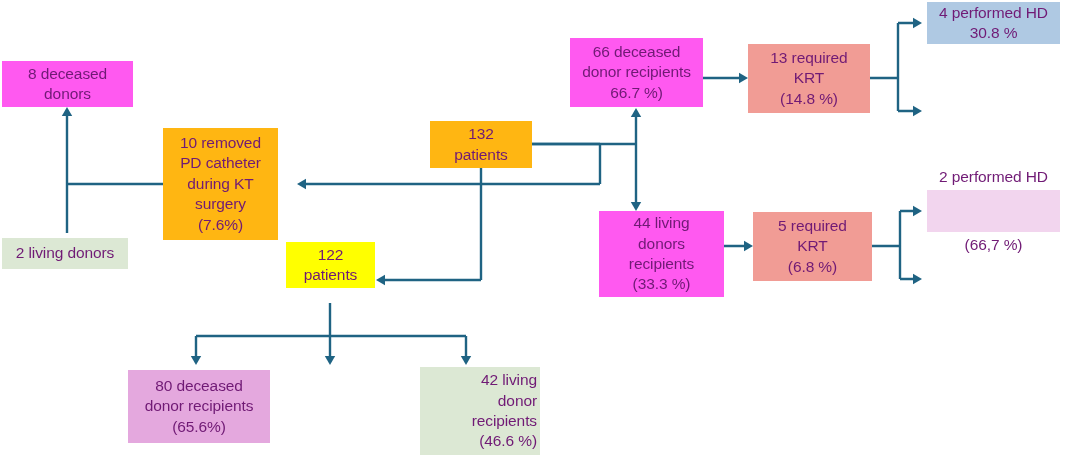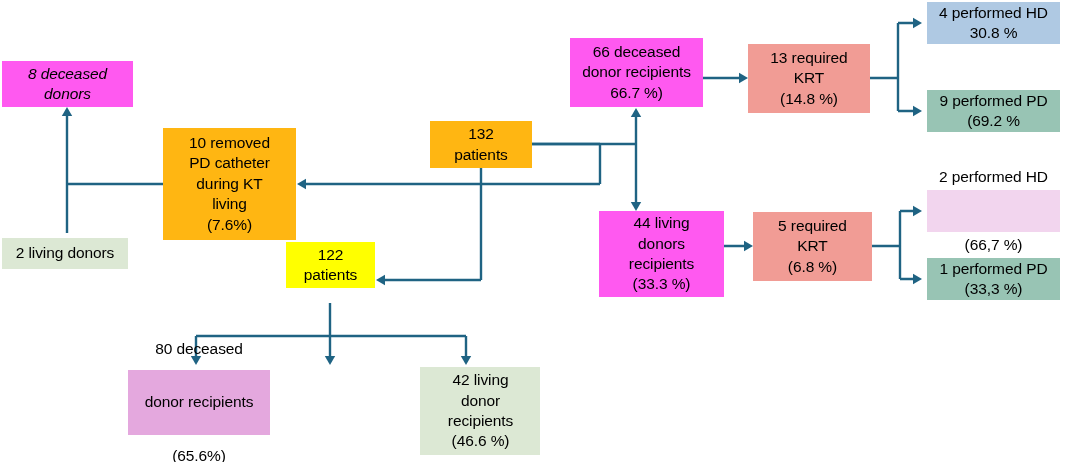--- a/index.html
+++ b/index.html
@@ -25,28 +25,28 @@
     height: 462px;
   }
   .node {
     position: absolute;
     box-sizing: border-box;
     display: flex;
     flex-direction: column;
     align-items: center;
     justify-content: center;
     text-align: center;
-    color: #000000;
+    color: #701a75;
     font-size: 15.5px;
     line-height: 1.32;
     letter-spacing: -0.1px;
     padding: 2px 3px;
   }
   .node.align-left {
-    align-items: center;
+    align-items: flex-end;
     text-align: left;
     padding-left: 4px;
   }
   .node .line {
     white-space: nowrap;
   }
 </style>
 </head>
 <body>
 
@@ -71,32 +71,32 @@
       <path d="M 703 246 L 748 246" stroke="#1F6383" stroke-width="2.4" fill="none" stroke-linecap="butt"></path>
       <polygon points="753,246 744,240.8 744,251.2" fill="#1F6383"></polygon>
       <path d="M 872 246 L 900 246 M 900 246 L 900 211 M 900 246 L 900 279 M 900 211 L 917 211 M 900 279 L 917 279" stroke="#1F6383" stroke-width="2.4" fill="none" stroke-linecap="butt"></path>
       <polygon points="922,211 913,205.8 913,216.2" fill="#1F6383"></polygon>
       <polygon points="922,279 913,273.8 913,284.2" fill="#1F6383"></polygon>
       <path d="M 330 303 L 330 336 M 196 336 L 466 336 M 196 336 L 196 360 M 330 336 L 330 360 M 466 336 L 466 360" stroke="#1F6383" stroke-width="2.4" fill="none" stroke-linecap="butt"></path>
       <polygon points="196,365 190.8,356 201.2,356" fill="#1F6383"></polygon>
       <polygon points="330,365 324.8,356 335.2,356" fill="#1F6383"></polygon>
       <polygon points="466,365 460.8,356 471.2,356" fill="#1F6383"></polygon>
     </svg>
-<div class="node" style="left: 2px; top: 61px; width: 131px; height: 46px; background: rgb(255, 89, 240); font-style: italic;">
+<div class="node" style="left: 2px; top: 61px; width: 131px; height: 46px; background: rgb(255, 89, 240);">
       <div class="line">8 deceased</div>
       <div class="line">donors</div>
     </div>
     <div class="node" style="left: 2px; top: 238px; width: 126px; height: 31px; background: rgb(220, 232, 212);">
       <div class="line">2 living donors</div>
     </div>
-    <div class="node" style="left: 163px; top: 128px; width: 133px; height: 112px; background: rgb(255, 182, 18);">
+    <div class="node" style="left: 163px; top: 128px; width: 115px; height: 112px; background: rgb(255, 182, 18);">
       <div class="line">10 removed</div>
       <div class="line">PD catheter</div>
       <div class="line">during KT</div>
-      <div class="line">living</div>
+      <div class="line">surgery</div>
       <div class="line">(7.6%)</div>
     </div>
     <div class="node" style="left: 430px; top: 121px; width: 102px; height: 47px; background: rgb(255, 182, 18);">
       <div class="line">132</div>
       <div class="line">patients</div>
     </div>
     <div class="node" style="left: 286px; top: 242px; width: 89px; height: 46px; background: rgb(255, 255, 0);">
       <div class="line">122</div>
       <div class="line">patients</div>
     </div>
@@ -107,44 +107,36 @@
     </div>
     <div class="node" style="left: 748px; top: 44px; width: 122px; height: 69px; background: rgb(241, 156, 149);">
       <div class="line">13 required</div>
       <div class="line">KRT</div>
       <div class="line">(14.8 %)</div>
     </div>
     <div class="node" style="left: 927px; top: 2px; width: 133px; height: 42px; background: rgb(175, 201, 227);">
       <div class="line">4 performed HD</div>
       <div class="line">30.8 %</div>
     </div>
-    <div class="node" style="left: 927px; top: 90px; width: 133px; height: 42px; background: rgb(152, 196, 180);">
-      <div class="line">9 performed PD</div>
-      <div class="line">(69.2 %</div>
-    </div>
     <div class="node" style="left: 599px; top: 211px; width: 125px; height: 86px; background: rgb(255, 89, 240);">
       <div class="line">44 living</div>
       <div class="line">donors</div>
       <div class="line">recipients</div>
       <div class="line">(33.3 %)</div>
     </div>
     <div class="node" style="left: 753px; top: 212px; width: 119px; height: 69px; background: rgb(241, 156, 149);">
       <div class="line">5 required</div>
       <div class="line">KRT</div>
       <div class="line">(6.8 %)</div>
     </div>
     <div class="node" style="left: 927px; top: 190px; width: 133px; height: 42px; background: rgb(242, 213, 238); gap: 48px;">
       <div class="line">2 performed HD</div>
       <div class="line">(66,7 %)</div>
     </div>
-    <div class="node" style="left: 927px; top: 258px; width: 133px; height: 42px; background: rgb(152, 196, 180);">
-      <div class="line">1 performed PD</div>
-      <div class="line">(33,3 %)</div>
-    </div>
-    <div class="node" style="left: 128px; top: 370px; width: 142px; height: 65px; background: rgb(228, 168, 222); gap: 33px;">
+    <div class="node" style="left: 128px; top: 370px; width: 142px; height: 73px; background: rgb(228, 168, 222);">
       <div class="line">80 deceased</div>
       <div class="line">donor recipients</div>
       <div class="line">(65.6%)</div>
     </div>
     <div class="node align-left" style="left: 420px; top: 367px; width: 120px; height: 88px; background: rgb(220, 232, 212);">
       <div class="line">42 living</div>
       <div class="line">donor</div>
       <div class="line">recipients</div>
       <div class="line">(46.6 %)</div>
     </div>

